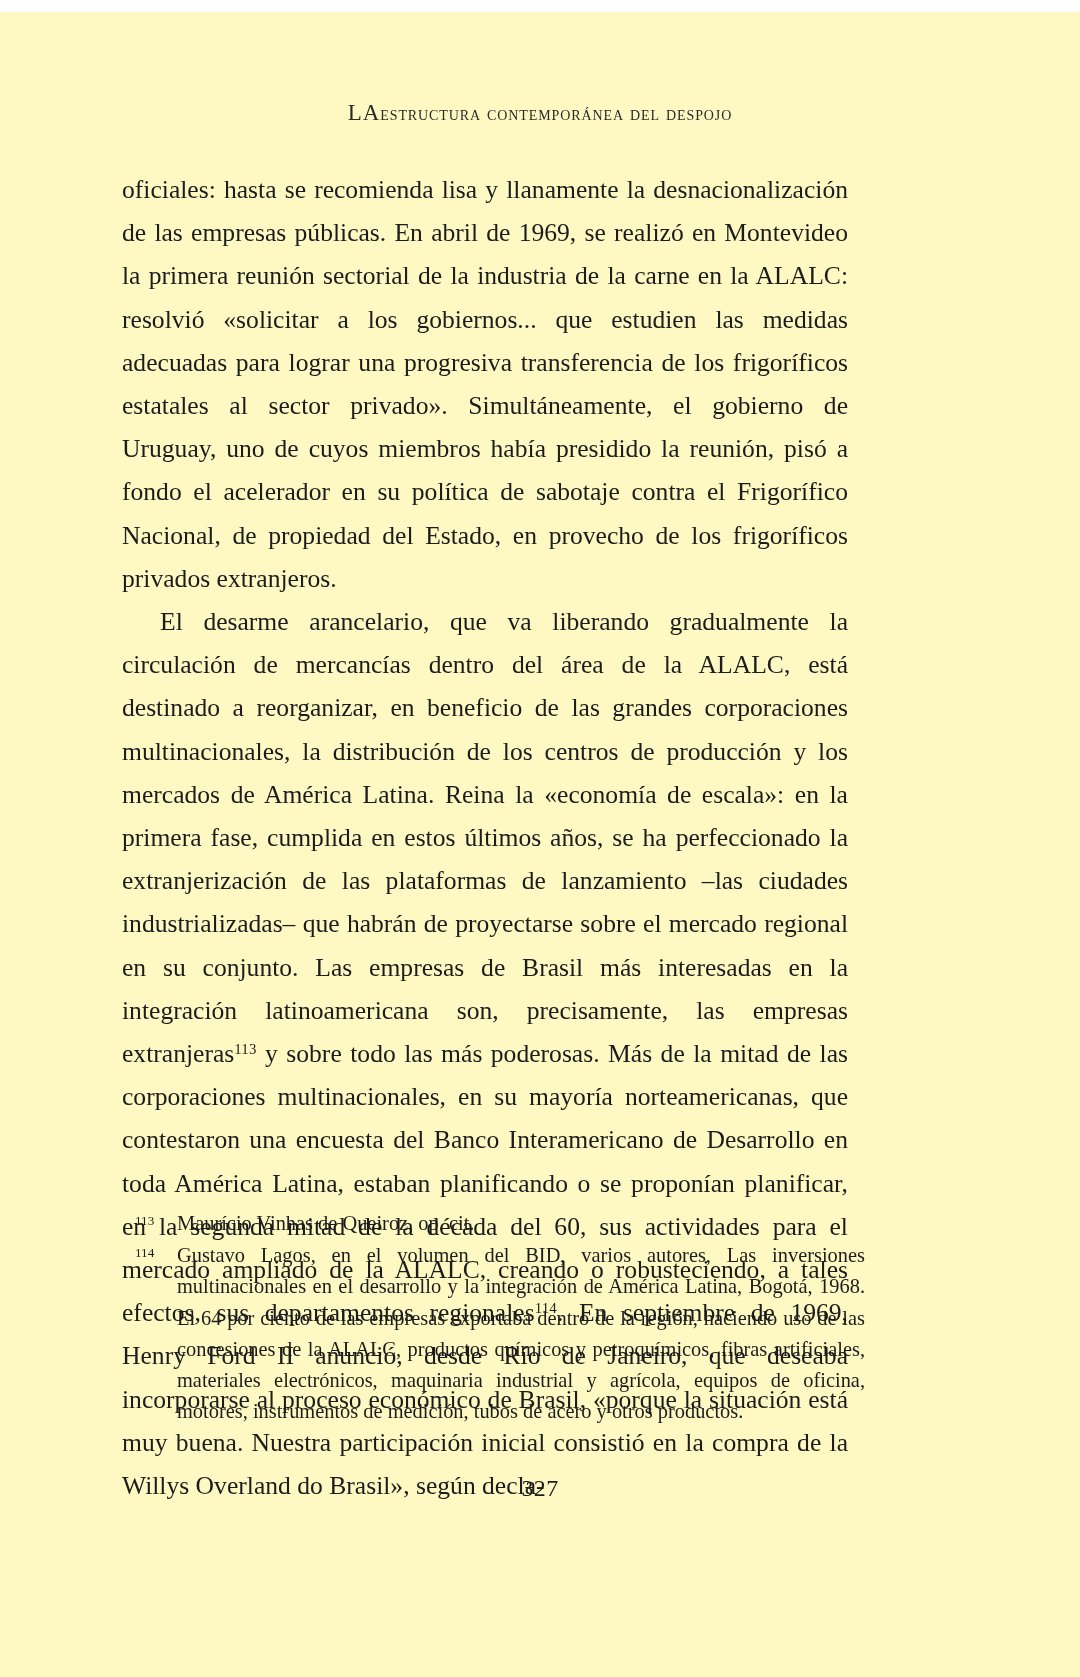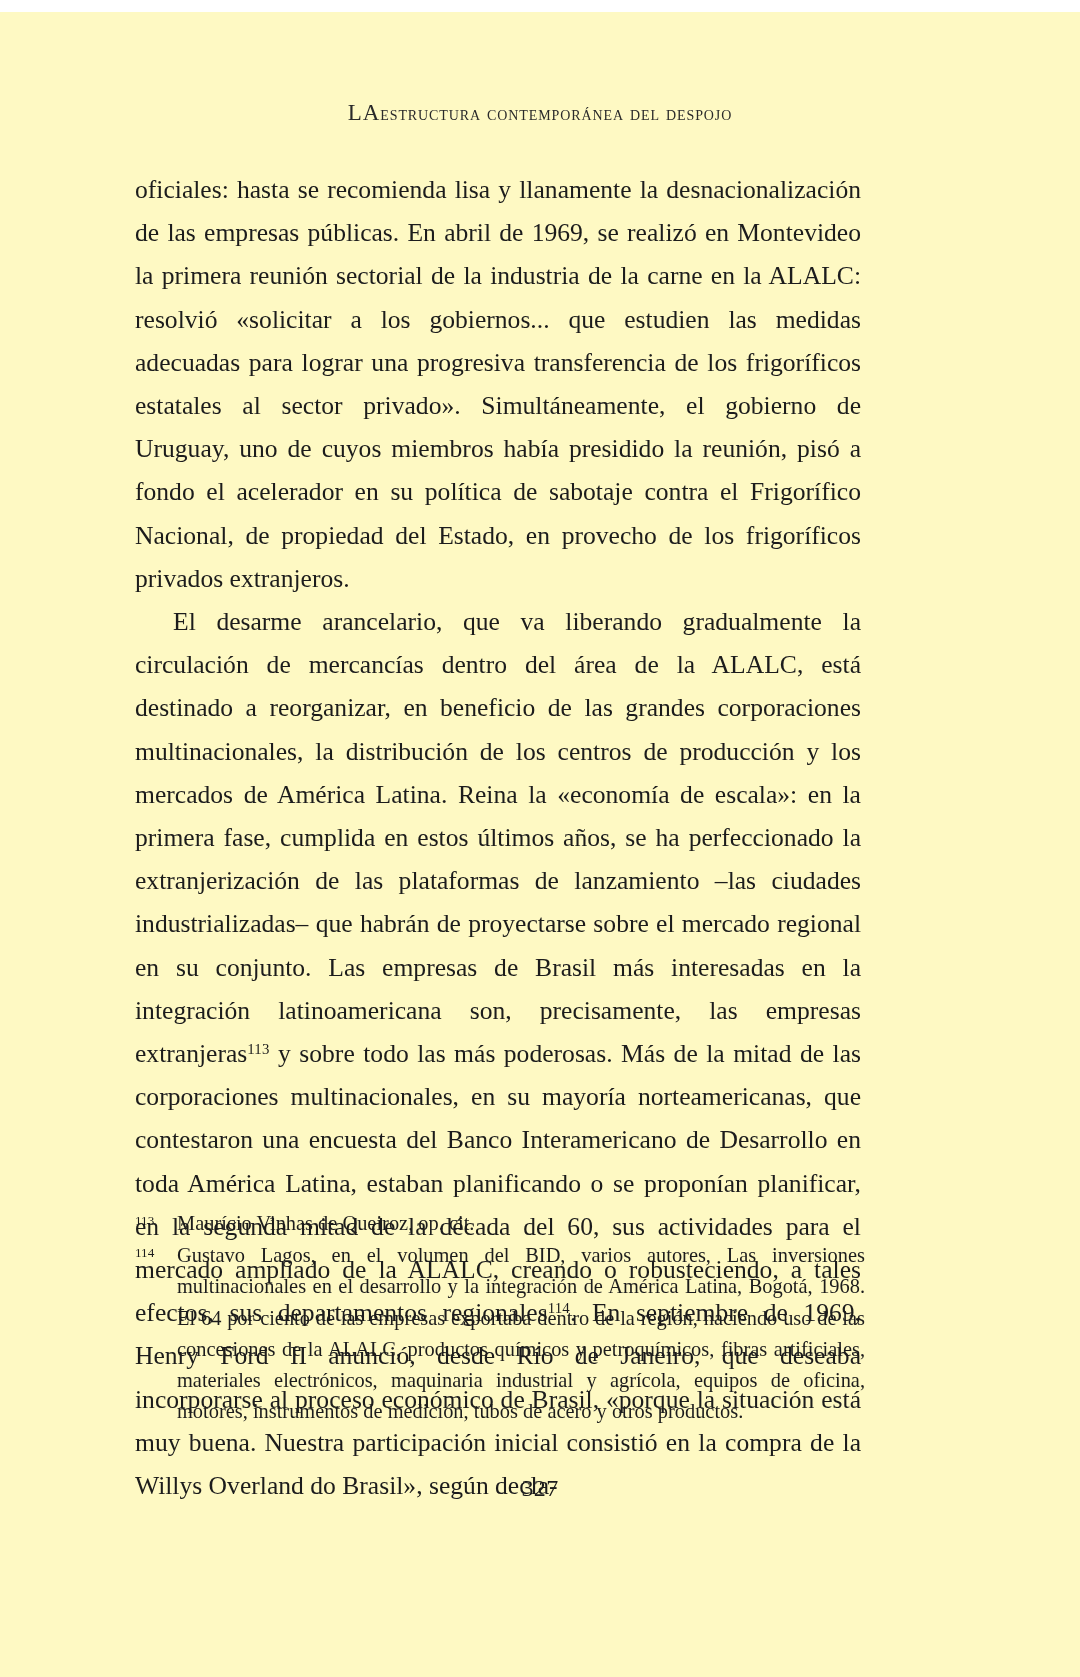--- a/index.html
+++ b/index.html
@@ -37,21 +37,21 @@
   .running-head .rh-first {
     text-transform: uppercase;
     font-variant: normal;
     font-size: 23px;
   }
 
   
   .textblock {
     position: absolute;
     top: 156px;
-    left: 135px;
+    left: 122px;
     width: 726px;
   }
 
   p.body {
     margin: 0;
     font-size: 25.6px;
     line-height: 43.2px;
     text-align: justify;
     text-justify: inter-word;
     color: #1c1c1c;

